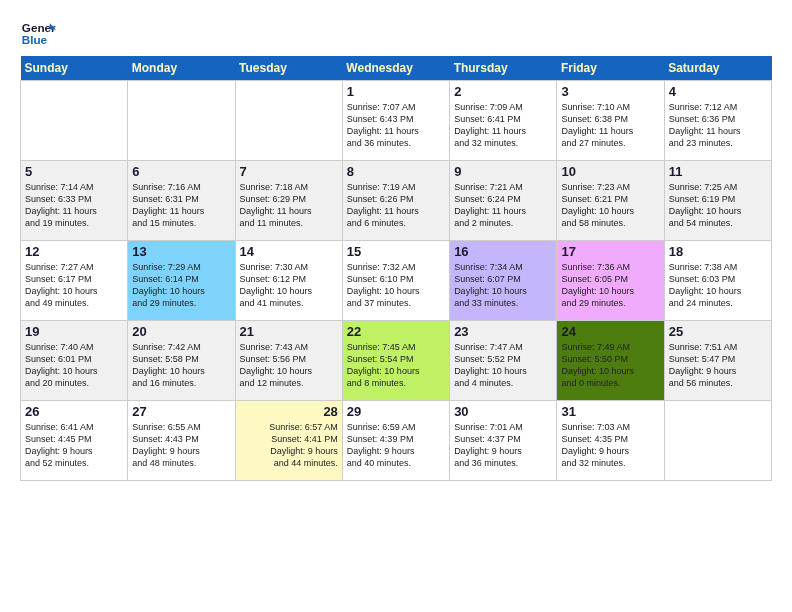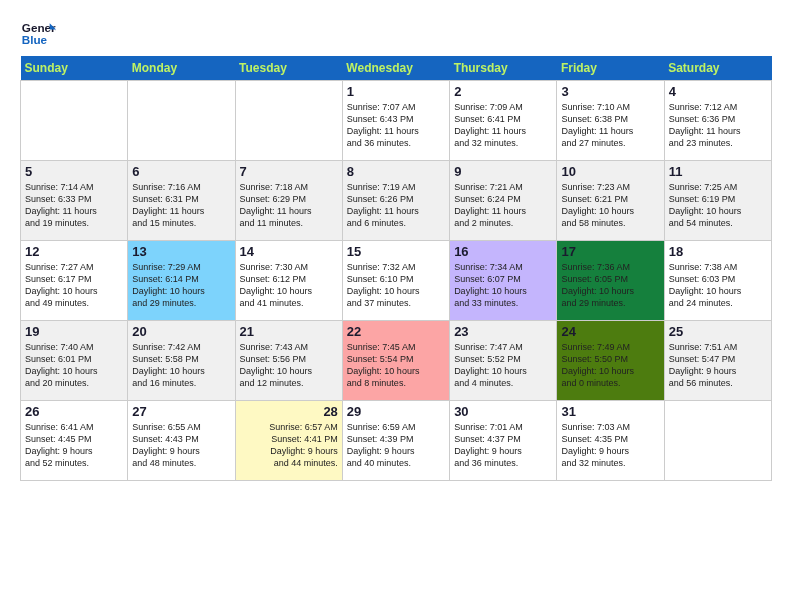--- a/index.html
+++ b/index.html
@@ -43,21 +43,21 @@
       color: #1a1a2e;
       font-weight: normal;
     }
     table {
       width: 100%;
       border-collapse: collapse;
       table-layout: fixed;
     }
     .day-header {
       background-color: #1565c0;
-      color: #bef264;
+      color: #fef9c3;
       font-size: 12px;
       font-weight: bold;
       padding: 5px 4px;
       text-align: left;
     }
     td {
       border: 1px solid #ccc;
       vertical-align: top;
       padding: 3px 4px;
       font-size: 9.5px;
@@ -227,21 +227,21 @@
             <div class="cell-text">Daylight: 10 hours</div>
             <div class="cell-text">and 37 minutes.</div>
           </td>
           <td style="background-color: #c4b5fd;">
             <span class="date-num">16</span>
             <div class="cell-text">Sunrise: 7:34 AM</div>
             <div class="cell-text">Sunset: 6:07 PM</div>
             <div class="cell-text">Daylight: 10 hours</div>
             <div class="cell-text">and 33 minutes.</div>
           </td>
-          <td style="background-color: #15803d;">
+          <td style="background-color: #f0abfc;">
             <span class="date-num">17</span>
             <div class="cell-text">Sunrise: 7:36 AM</div>
             <div class="cell-text">Sunset: 6:05 PM</div>
             <div class="cell-text">Daylight: 10 hours</div>
             <div class="cell-text">and 29 minutes.</div>
           </td>
           <td style="background-color: rgb(255, 255, 255);">
             <span class="date-num">18</span>
             <div class="cell-text">Sunrise: 7:38 AM</div>
             <div class="cell-text">Sunset: 6:03 PM</div>
@@ -264,21 +264,21 @@
             <div class="cell-text">Daylight: 10 hours</div>
             <div class="cell-text">and 16 minutes.</div>
           </td>
           <td style="background-color: rgb(240, 240, 240);">
             <span class="date-num">21</span>
             <div class="cell-text">Sunrise: 7:43 AM</div>
             <div class="cell-text">Sunset: 5:56 PM</div>
             <div class="cell-text">Daylight: 10 hours</div>
             <div class="cell-text">and 12 minutes.</div>
           </td>
-          <td style="background-color: #fca5a5;">
+          <td style="background-color: #bef264;">
             <span class="date-num">22</span>
             <div class="cell-text">Sunrise: 7:45 AM</div>
             <div class="cell-text">Sunset: 5:54 PM</div>
             <div class="cell-text">Daylight: 10 hours</div>
             <div class="cell-text">and 8 minutes.</div>
           </td>
           <td style="background-color: rgb(240, 240, 240);">
             <span class="date-num">23</span>
             <div class="cell-text">Sunrise: 7:47 AM</div>
             <div class="cell-text">Sunset: 5:52 PM</div>

